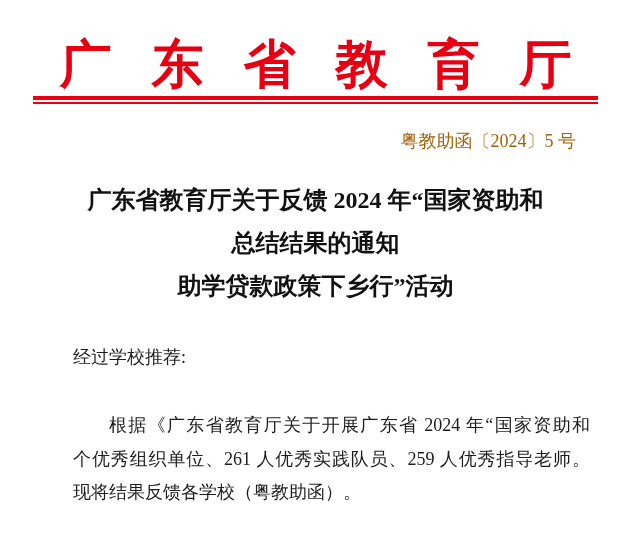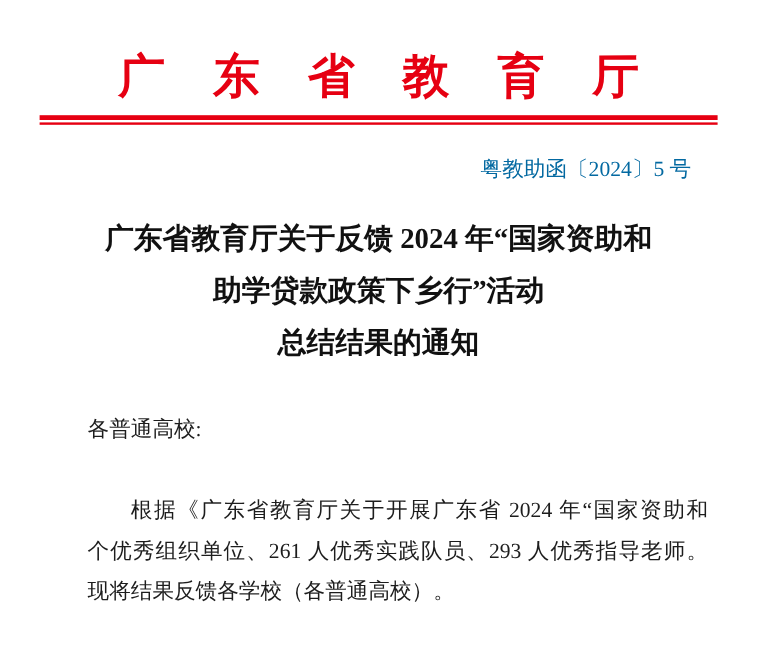--- a/index.html
+++ b/index.html
@@ -12,21 +12,21 @@
     width: 631px;
     height: 540px;
     background: #ffffff;
     overflow: hidden;
     font-family: "Liberation Serif", "DejaVu Serif", serif;
     color: #1d1d1d;
   }
   
   .letterhead {
     margin-top: 36px;
-    font-size: 39px;
+    font-size: 52px;
     line-height: 58px;
     font-weight: bold;
     color: #e60012;
     text-align: center;
     letter-spacing: 40px;
     padding-left: 40px; 
     white-space: nowrap;
   }
   
   .rule {
@@ -41,21 +41,21 @@
     margin-top: 2px;
     background: #e60012;
   }
   
   .doc-number {
     margin-top: 25px;
     padding-right: 55px;
     text-align: right;
     font-size: 18px;
     line-height: 24px;
-    color: #0369a1;
+    color: #a16207;
   }
   
   .title {
     margin: 26px 0 0 0;
     font-size: 24px;
     font-weight: bold;
     line-height: 43px;
     text-align: center;
     color: #111111;
   }
@@ -94,25 +94,25 @@
 
   <div class="rule">
     <div class="rule-thick"></div>
     <div class="rule-thin"></div>
   </div>
 
   <div class="doc-number">粤教助函〔2024〕5 号</div>
 
   <div class="title">
     <div class="title-line">广东省教育厅关于反馈 2024 年“国家资助和</div>
+    <div class="title-line">总结结果的通知</div>
     <div class="title-line">助学贷款政策下乡行”活动</div>
-    <div class="title-line">总结结果的通知</div>
   </div>
 
-  <div class="salutation">各普通高校:</div>
+  <div class="salutation">经过学校推荐:</div>
 
   <div class="paragraph">
     <div class="para-line justify indent">根据《广东省教育厅关于开展广东省 2024 年“国家资助和</div>
-    <div class="para-line justify">个优秀组织单位、261 人优秀实践队员、293 人优秀指导老师。</div>
-    <div class="para-line">现将结果反馈各学校（各普通高校）。</div>
+    <div class="para-line justify">个优秀组织单位、261 人优秀实践队员、259 人优秀指导老师。</div>
+    <div class="para-line">现将结果反馈各学校（粤教助函）。</div>
   </div>
 
 </div>
 
 </body></html>

